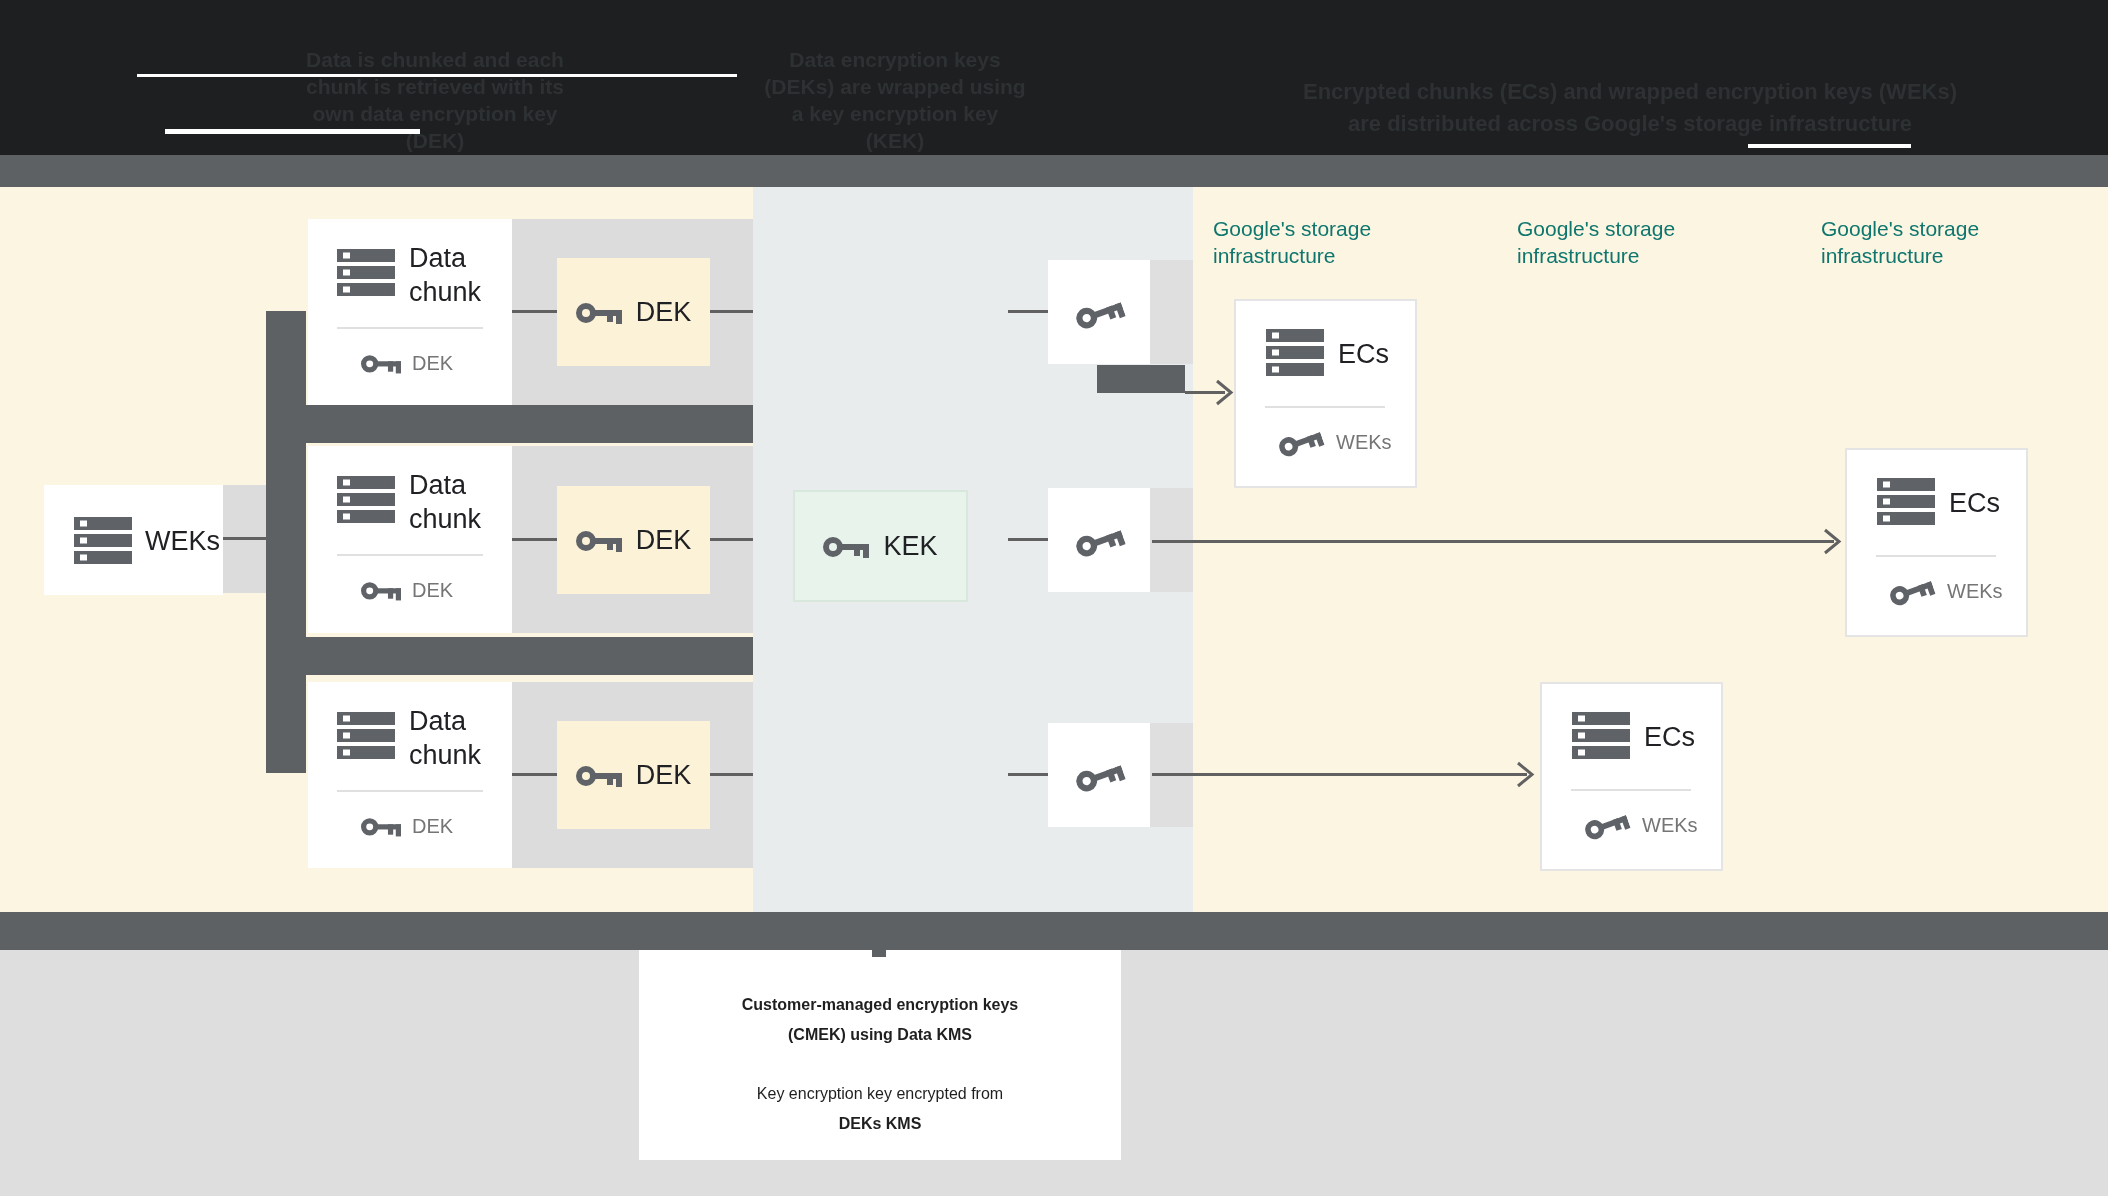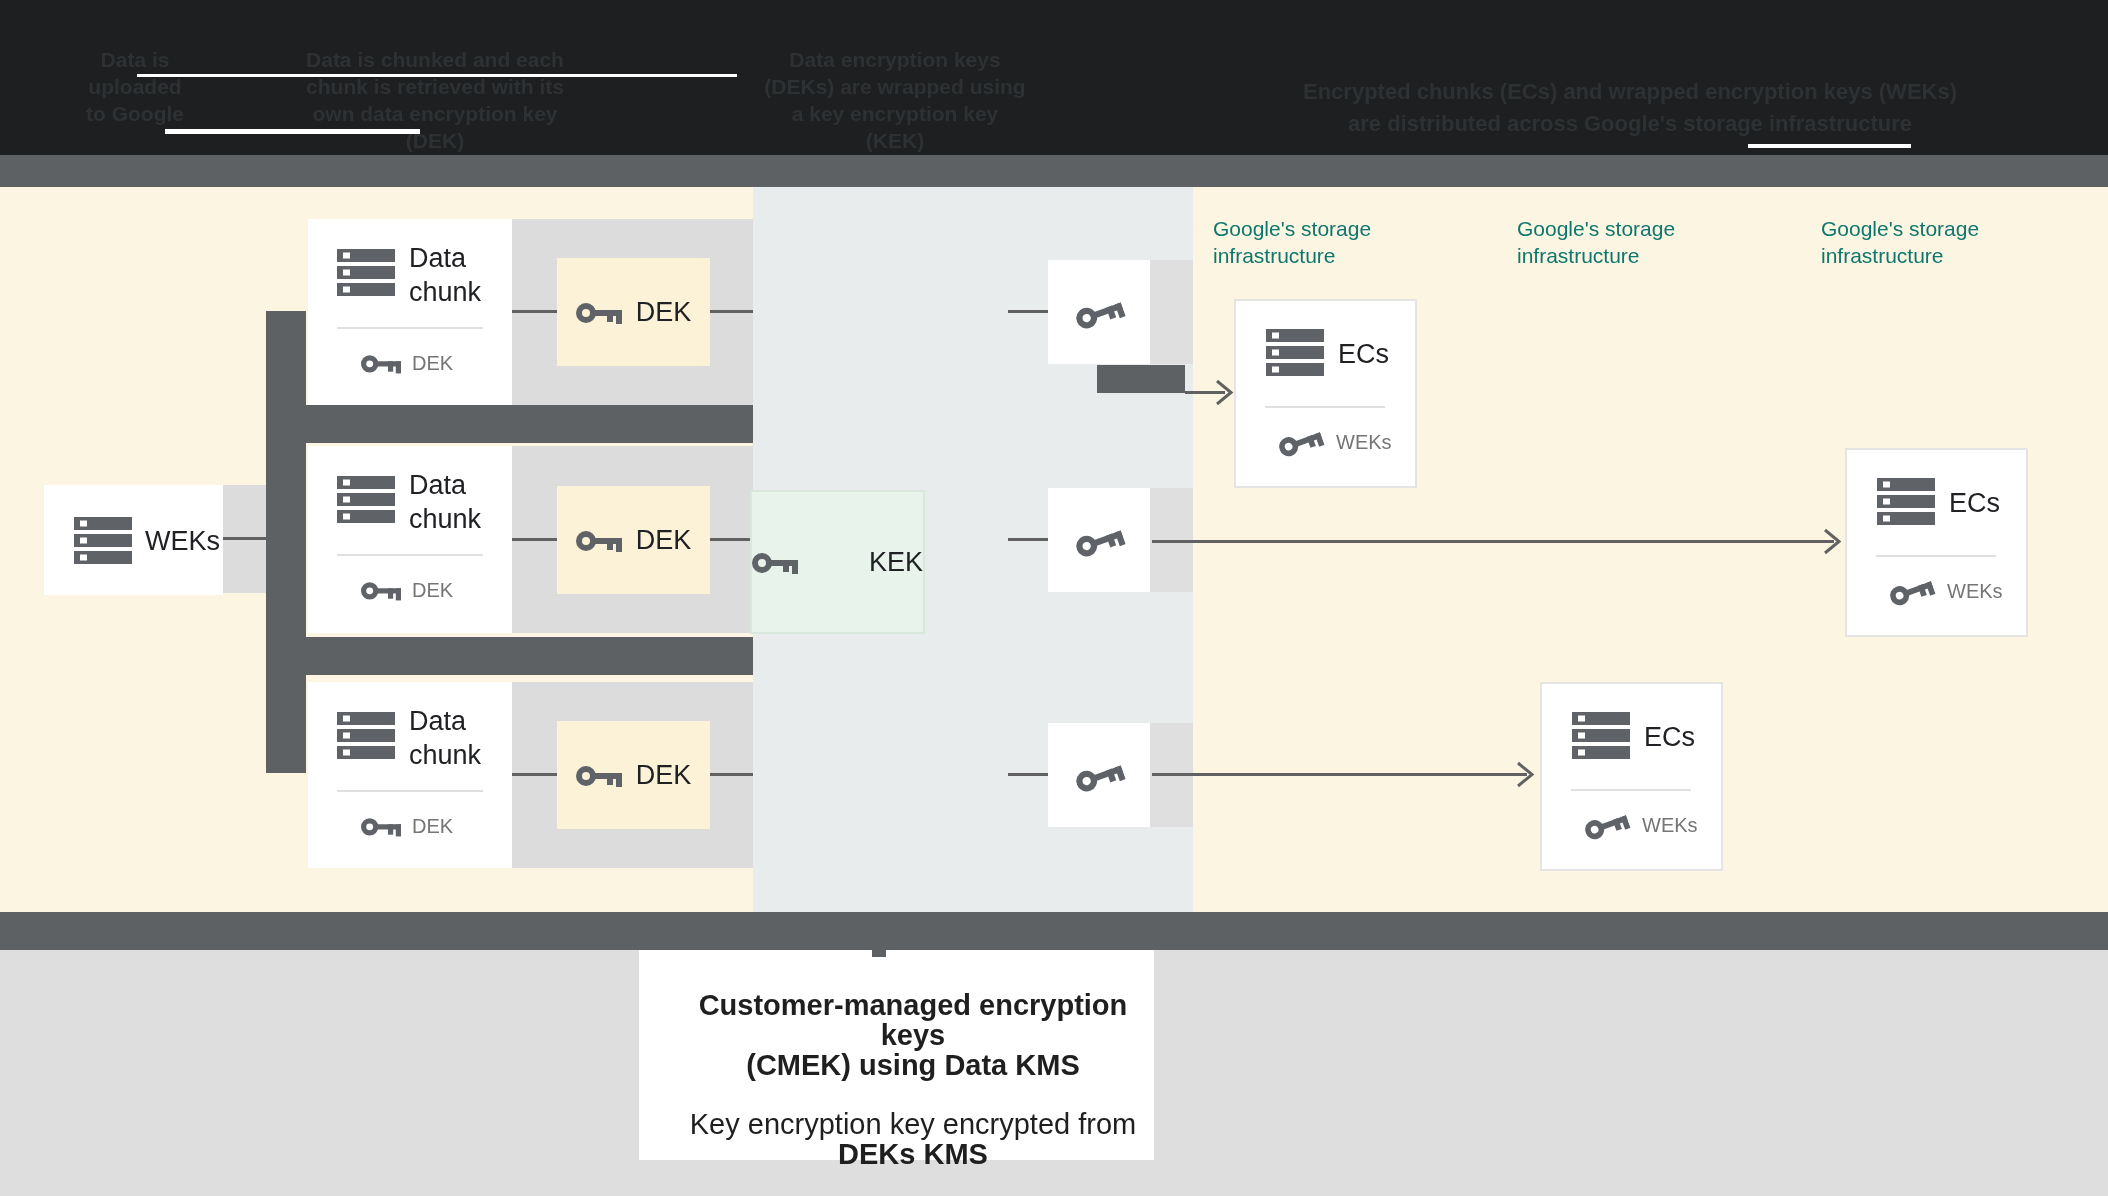--- a/index.html
+++ b/index.html
@@ -26,21 +26,21 @@
   .kek-box{background:#E7F3EB;border:2px solid #D9E8DD;box-sizing:border-box;
            display:flex;align-items:center;justify-content:center;gap:14px;}
   .key-node{background:#ffffff;display:flex;align-items:center;justify-content:center;}
   .big-label{font-size:27px;color:#202124;}
   .small-label{font-size:20px;color:#757575;}
   .divider{position:absolute;height:2px;background:#E0E0E0;}
   .storage-label{position:absolute;width:230px;font-size:21px;line-height:27px;color:#0f766e;}
   .icon{color:#5F6368;}
   .tilt{transform:rotate(-20deg);}
   
-  .caption{background:#ffffff;text-align:center;color:#1F1F1F;font-size:29px;line-height:30px;padding-left:33px;}
+  .caption{background:#ffffff;text-align:center;color:#1F1F1F;font-size:16px;line-height:30px;}
   .caption .b{font-weight:bold;}
   .footer{background:#DEDEDE;}
   svg{display:block;}
 </style>
 </head>
 <body>
 
 <svg width="0" height="0" style="position:absolute">
   <defs>
     <g id="db">
@@ -60,25 +60,20 @@
       <rect x="16" y="11" width="30" height="6" fill="currentColor"></rect>
       <rect x="31" y="11" width="6" height="12" fill="currentColor"></rect>
       <rect x="40" y="11" width="6" height="14" fill="currentColor"></rect>
     </g>
   </defs>
 </svg>
 
 <div class="stage">
 
   <div class="abs hdr">
-    <div class="hstep" style="left:55px;top:46px;width:160px;">
-      <div>Data is</div>
-      <div>uploaded</div>
-      <div>to Google</div>
-    </div>
     <div class="hstep" style="left:285px;top:46px;width:300px;">
       <div>Data is chunked and each</div>
       <div>chunk is retrieved with its</div>
       <div>own data encryption key (DEK)</div>
     </div>
     <div class="hstep" style="left:760px;top:46px;width:270px;">
       <div>Data encryption keys</div>
       <div>(DEKs) are wrapped using</div>
       <div>a key encryption key (KEK)</div>
     </div>
@@ -170,21 +165,21 @@
       </svg>
     <span class="big-label">DEK</span>
   </div>
   <div class="abs dek-box" style="left:557px;top:721px;width:153px;height:108px;">
     <svg class="icon" width="46" height="26" viewBox="0 0 46 26">
         <use href="#key"></use>
       </svg>
     <span class="big-label">DEK</span>
   </div>
 
-  <div class="abs kek-box" style="left:750px;top:490px;width:175px;height:144px;justify-content:space-between;">
+  <div class="abs kek-box" style="left:793px;top:490px;width:175px;height:112px;">
     <svg class="icon" width="46" height="26" viewBox="0 0 46 26">
         <use href="#key"></use>
       </svg>
     <span class="big-label">KEK</span>
   </div>
 
   <div class="abs sideband" style="left:1150px;top:260px;width:43px;height:104px;"></div>
   <div class="abs sideband" style="left:1150px;top:488px;width:43px;height:104px;"></div>
   <div class="abs sideband" style="left:1150px;top:723px;width:43px;height:104px;"></div>
   <div class="abs key-node" style="left:1048px;top:260px;width:102px;height:104px;">

